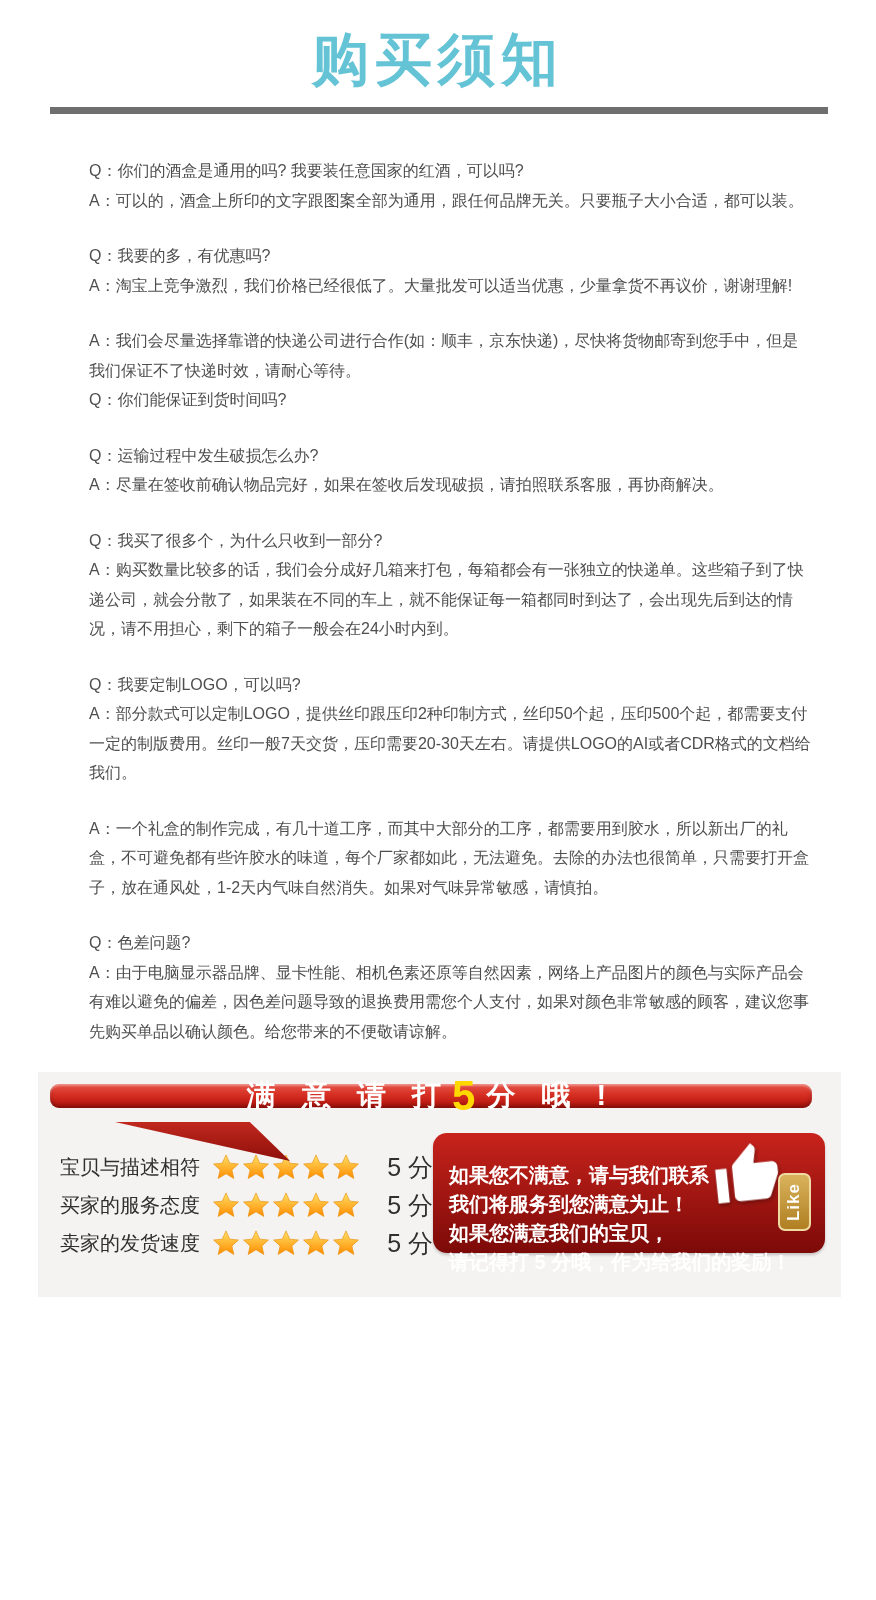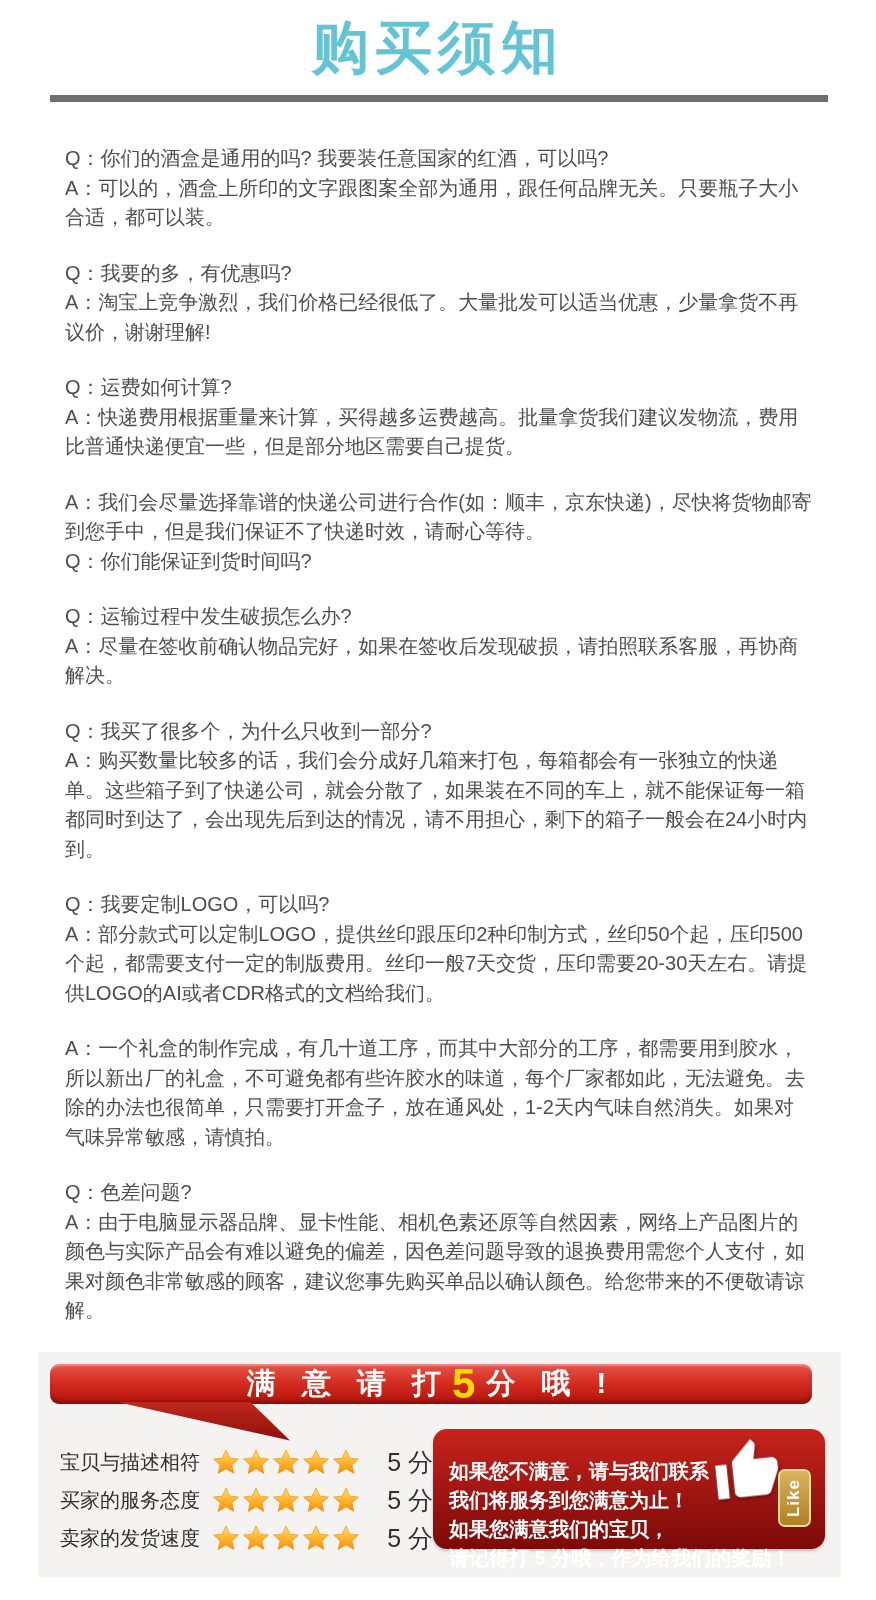--- a/index.html
+++ b/index.html
@@ -1,36 +1,36 @@
 <!DOCTYPE html>
 <html style="--title-teal: #64c3d5; --divider-gray: #6f6f6f; --body-text: #4e4e4e; --panel-bg: #f4f3f1; --banner-red-top: #e6554a; --banner-red-bottom: #b2120b; --banner-tail: #8f0f0a; --banner-highlight-yellow: #ffd800; --box-red-top: #c8231c; --box-red-bottom: #7c0a08; --star-top: #ffe066; --star-bottom: #ff8c00; --rating-text: #2f2f2f; --like-tag-gold: #b07f22;"><head>
 <meta charset="utf-8">
 <style>
   * { margin:0; padding:0; box-sizing:border-box; }
   html,body { background:#ffffff; }
   body { width:876px; font-family:"Liberation Sans","DejaVu Sans",sans-serif; }
   .page { width:876px; height:1600px; overflow:hidden; position:relative; background:#fff; }
 
   .page-title{
-    text-align:center; padding-top:10px;
+    text-align:center; padding-top:22px;
     font-size:57px; font-weight:bold; letter-spacing:6px;
     color:var(--title-teal,#64c3d5);
   }
   .divider{ height:7px; background:var(--divider-gray,#6f6f6f); margin:8px 48px 0 50px; }
 
   .faq{ margin:42px 64px 0 65px; }
   .qa{ margin-bottom:26px; }
-  .qa p{ font-size:20px; line-height:29.5px; color:var(--body-text,#4e4e4e); }
+  .qa p{ font-size:16px; line-height:29.5px; color:var(--body-text,#4e4e4e);margin-left:24px; }
 
   .panel{
     margin:10px 35px 0 38px; height:225px;
     background:var(--panel-bg,#f4f3f1); padding-top:12px; position:relative;
   }
   .banner{
-    position:relative; margin-left:12px; width:762px; height:40px; border-radius:9px;
+    position:relative; margin-left:12px; width:762px; height:24px; border-radius:9px;
     background:linear-gradient(180deg,var(--banner-red-top,#e6554a) 0%,#d62e22 45%,var(--banner-red-bottom,#b2120b) 100%);
     box-shadow: inset 0 2px 2px rgba(255,255,255,.35), inset 0 -3px 4px rgba(0,0,0,.28);
     display:flex; align-items:center; justify-content:center;
   }
   .banner-text{ color:#fff; font-size:29px; font-weight:bold; letter-spacing:9px; display:flex; align-items:center; }
   .banner-hl{ color:var(--banner-highlight-yellow,#ffd800); font-size:42px; line-height:40px; margin:0 2px; }
   .banner-tail{
     position:absolute; top:38px; left:65px; width:175px; height:39px;
     background:linear-gradient(180deg,#c0281e,var(--banner-tail,#8f0f0a));
     clip-path:polygon(0 0, 77% 0, 100% 100%);
@@ -81,24 +81,20 @@
   <div class="faq">
       <div class="qa">
         <p>Q：你们的酒盒是通用的吗? 我要装任意国家的红酒，可以吗?</p>
         <p>A：可以的，酒盒上所印的文字跟图案全部为通用，跟任何品牌无关。只要瓶子大小合适，都可以装。</p>
       </div>
       <div class="qa">
         <p>Q：我要的多，有优惠吗?</p>
         <p>A：淘宝上竞争激烈，我们价格已经很低了。大量批发可以适当优惠，少量拿货不再议价，谢谢理解!</p>
       </div>
       <div class="qa">
-        <p>Q：运费如何计算?</p>
-        <p>A：快递费用根据重量来计算，买得越多运费越高。批量拿货我们建议发物流，费用比普通快递便宜一些，但是部分地区需要自己提货。</p>
-      </div>
-      <div class="qa">
         <p>A：我们会尽量选择靠谱的快递公司进行合作(如：顺丰，京东快递)，尽快将货物邮寄到您手中，但是我们保证不了快递时效，请耐心等待。</p>
         <p>Q：你们能保证到货时间吗?</p>
       </div>
       <div class="qa">
         <p>Q：运输过程中发生破损怎么办?</p>
         <p>A：尽量在签收前确认物品完好，如果在签收后发现破损，请拍照联系客服，再协商解决。</p>
       </div>
       <div class="qa">
         <p>Q：我买了很多个，为什么只收到一部分?</p>
         <p>A：购买数量比较多的话，我们会分成好几箱来打包，每箱都会有一张独立的快递单。这些箱子到了快递公司，就会分散了，如果装在不同的车上，就不能保证每一箱都同时到达了，会出现先后到达的情况，请不用担心，剩下的箱子一般会在24小时内到。</p>

